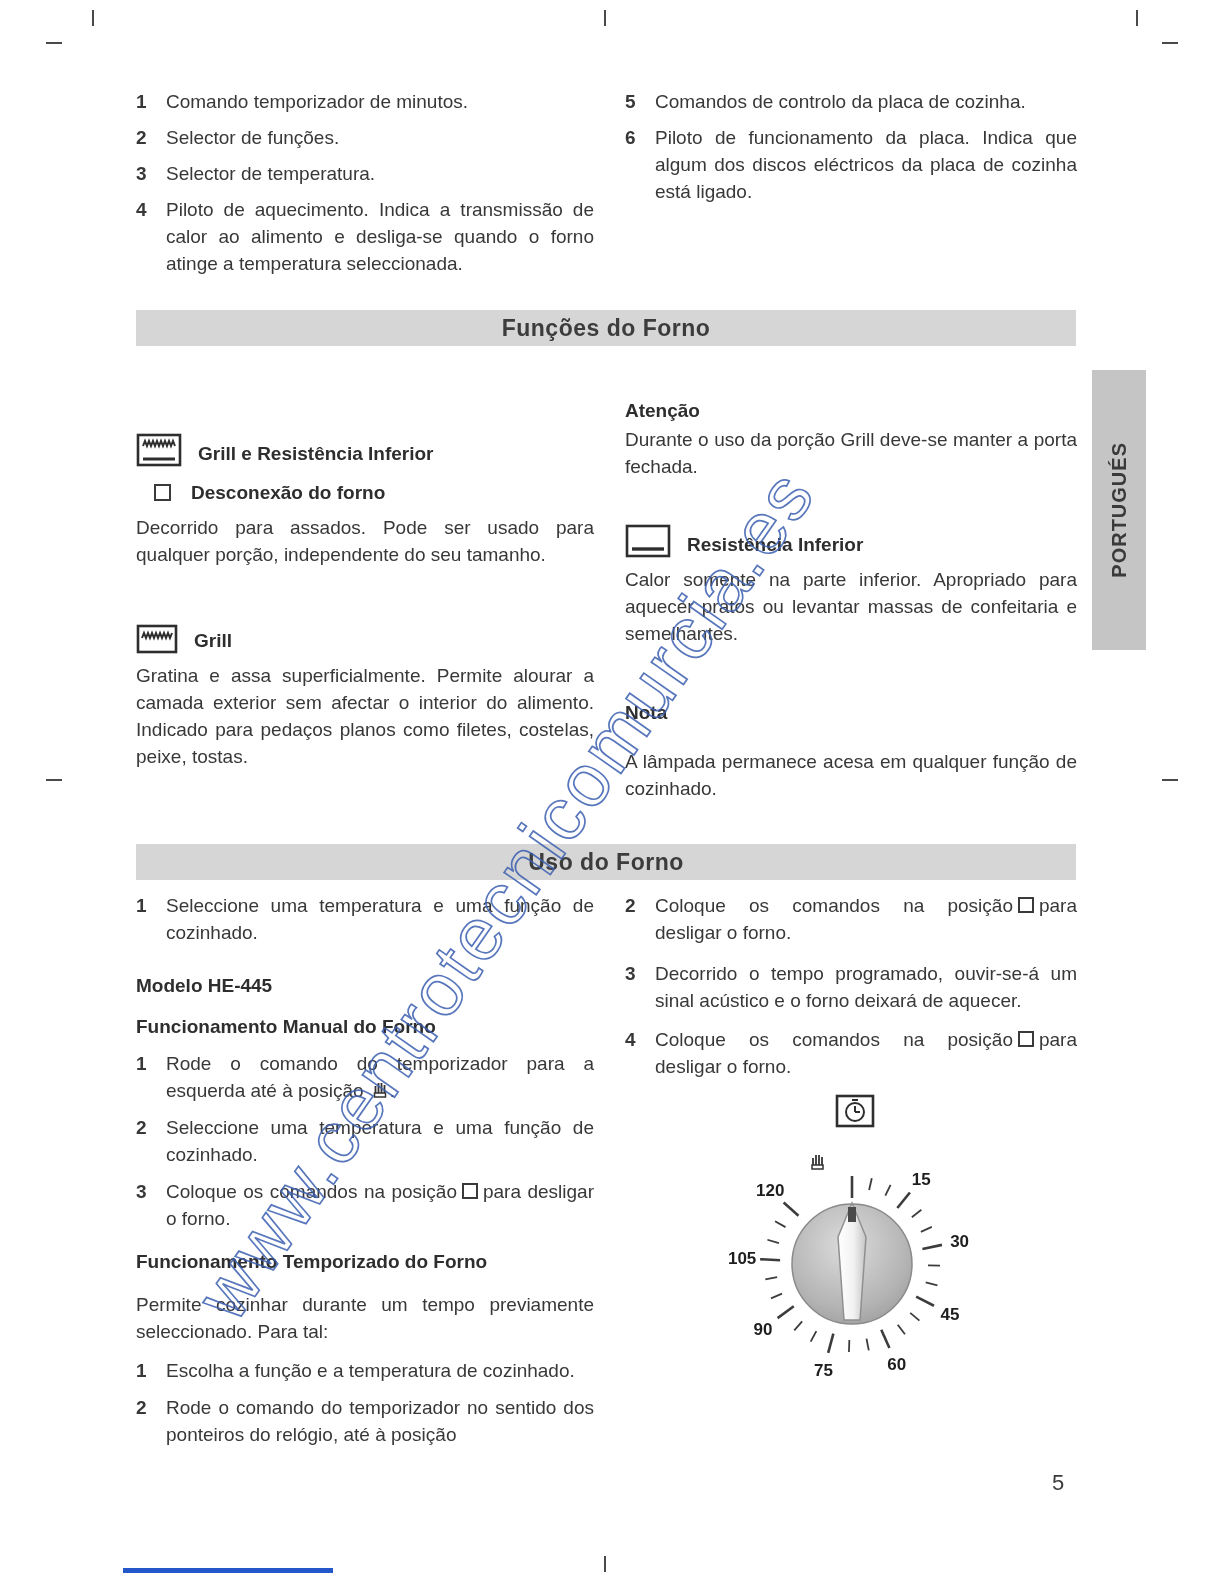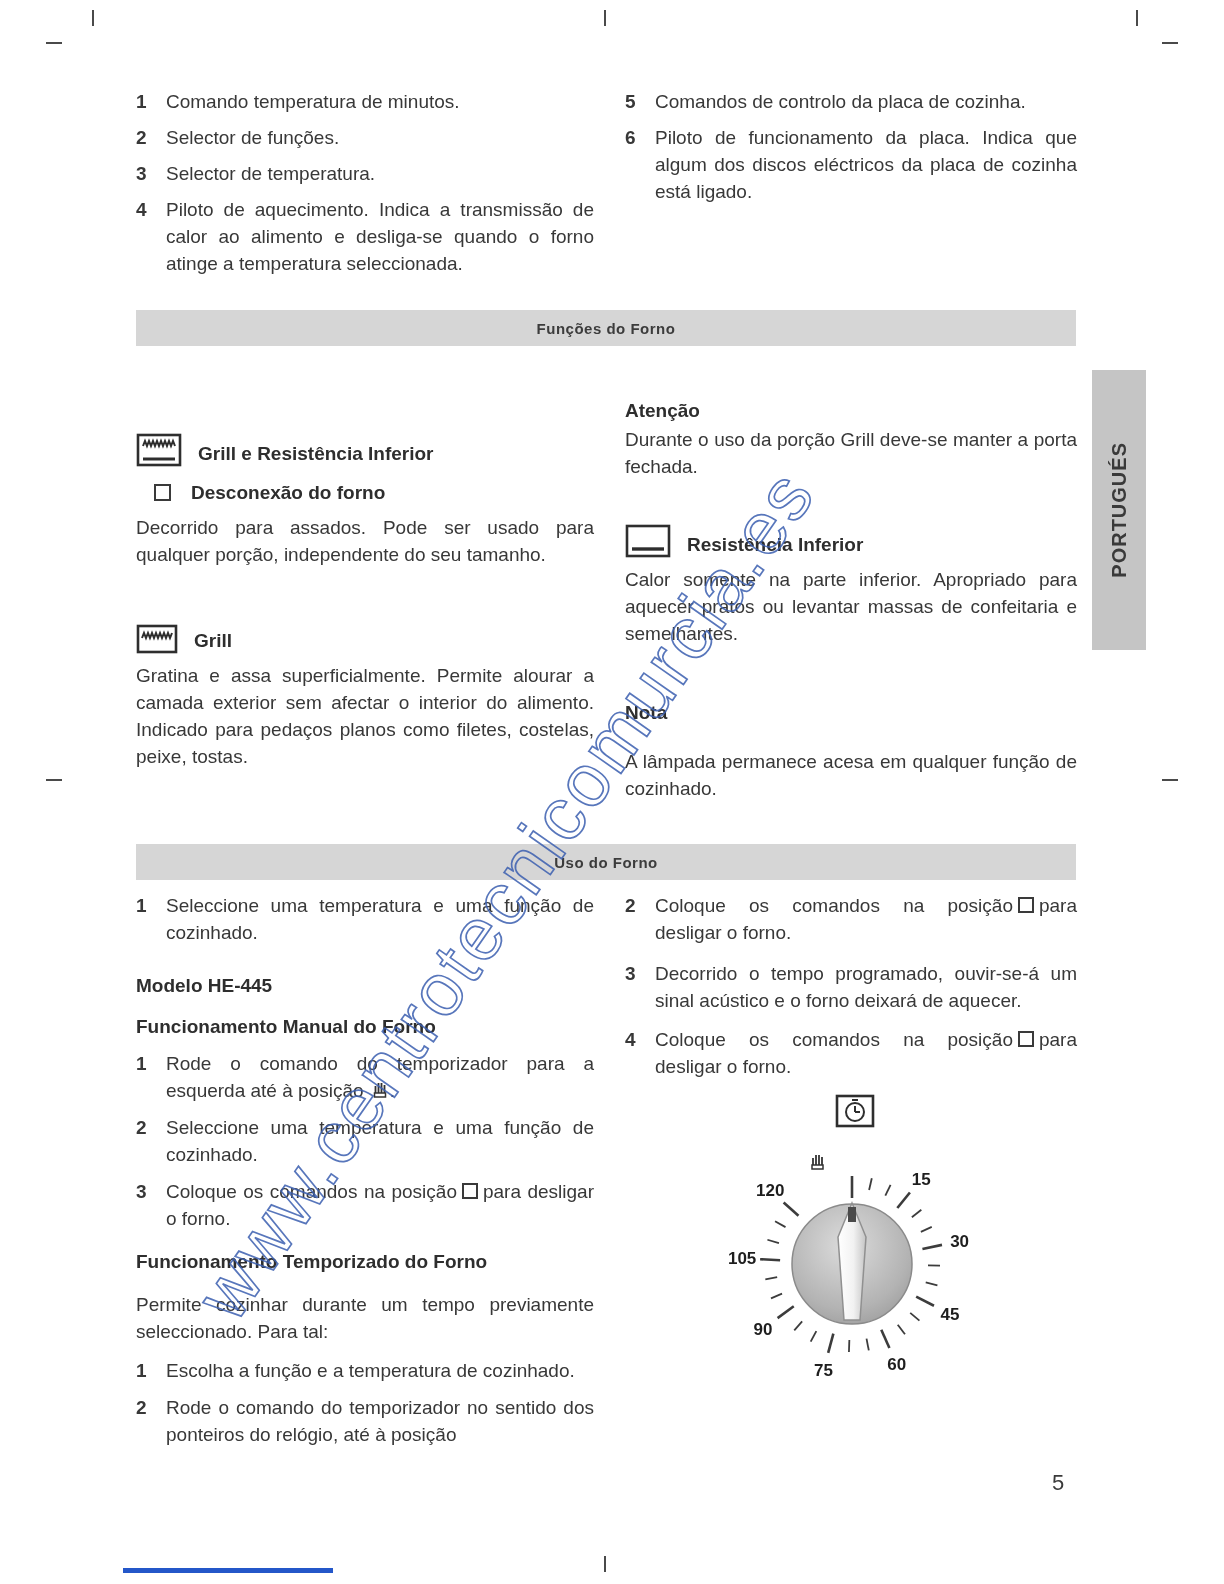--- a/index.html
+++ b/index.html
@@ -11,21 +11,21 @@
   .page{position:relative;width:1224px;height:1584px;background:#ffffff;overflow:hidden;}
   .col{position:absolute;font-size:19px;line-height:27px;}
   p{margin:0;text-align:justify;}
   .li{display:flex;margin:0;}
   .li .num{flex:none;width:30px;font-weight:bold;}
   .li .txt{flex:1;text-align:justify;}
   .bold{font-weight:bold;color:#2e2e2e;}
   .banner{
     position:absolute;left:136px;width:940px;height:36px;background:#d6d6d6;
     display:flex;align-items:center;justify-content:center;
-    font-size:15px;font-weight:bold;color:#3c3c3c;letter-spacing:.5px;
+    font-size:23px;font-weight:bold;color:#3c3c3c;letter-spacing:.5px;
   }
   .side-tab{
     position:absolute;left:1092px;top:370px;width:54px;height:280px;background:#c5c5c5;
     display:flex;align-items:center;justify-content:center;
   }
   .side-tab span{
     writing-mode:vertical-rl;transform:rotate(180deg);
     font-weight:bold;font-size:20px;letter-spacing:1px;color:#3a3a3a;
   }
   .icon-row{display:flex;align-items:flex-end;gap:16px;}
@@ -51,21 +51,21 @@
   <div class="mark" style="left:1136px;top:10px;width:2px;height:16px;"></div>
   <div class="mark" style="left:1162px;top:42px;width:16px;height:2px;"></div>
   <div class="mark" style="left:46px;top:779px;width:16px;height:2px;"></div>
   <div class="mark" style="left:1162px;top:779px;width:16px;height:2px;"></div>
   <div class="mark" style="left:604px;top:1556px;width:2px;height:16px;"></div>
   <div class="blue-bar"></div>
 
   <div class="col" style="left:136px;top:88px;width:458px;">
     <div class="li" style="margin-top:0;">
       <span class="num">1</span>
-      <span class="txt">Comando temperatura de minutos.</span>
+      <span class="txt">Comando temporizador de minutos.</span>
     </div>
     <div class="li" style="margin-top:9px;">
       <span class="num">2</span>
       <span class="txt">Selector de funções.</span>
     </div>
     <div class="li" style="margin-top:9px;">
       <span class="num">3</span>
       <span class="txt">Selector de temperatura.</span>
     </div>
     <div class="li" style="margin-top:9px;">

